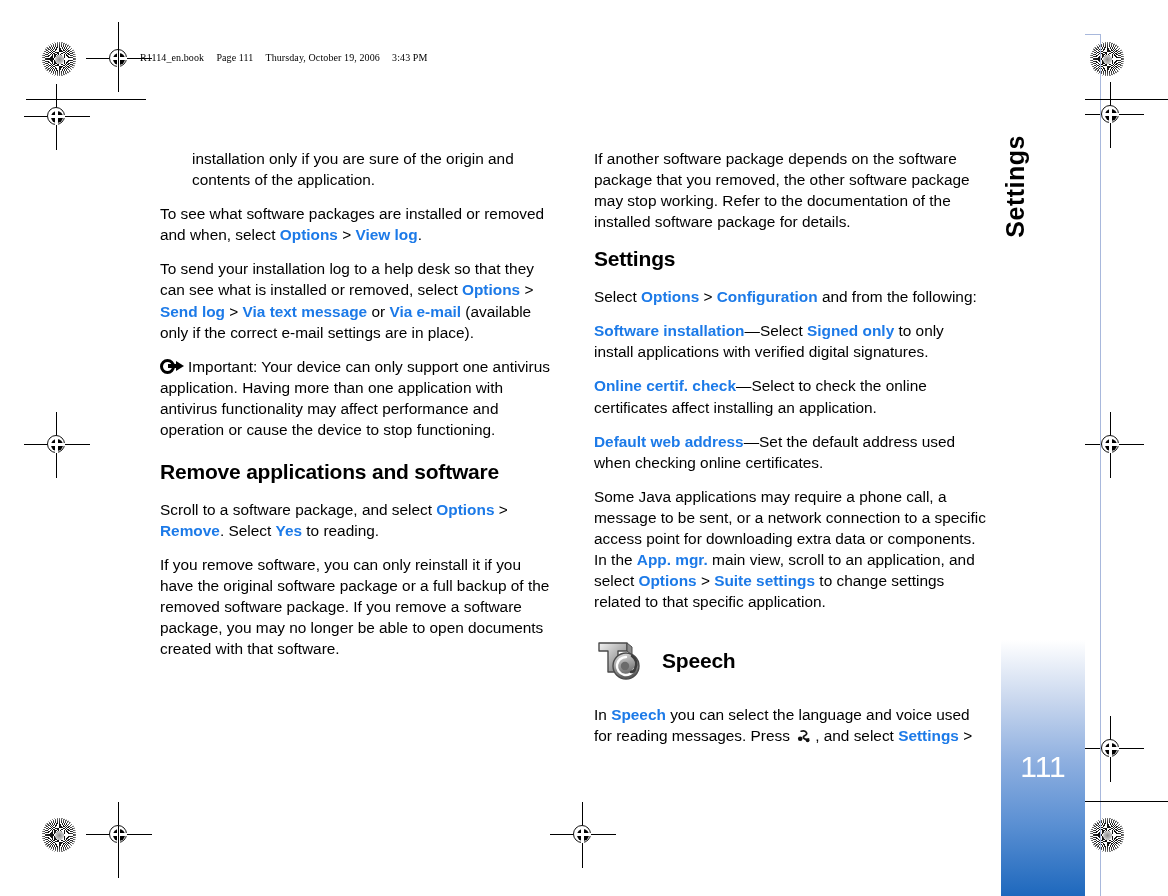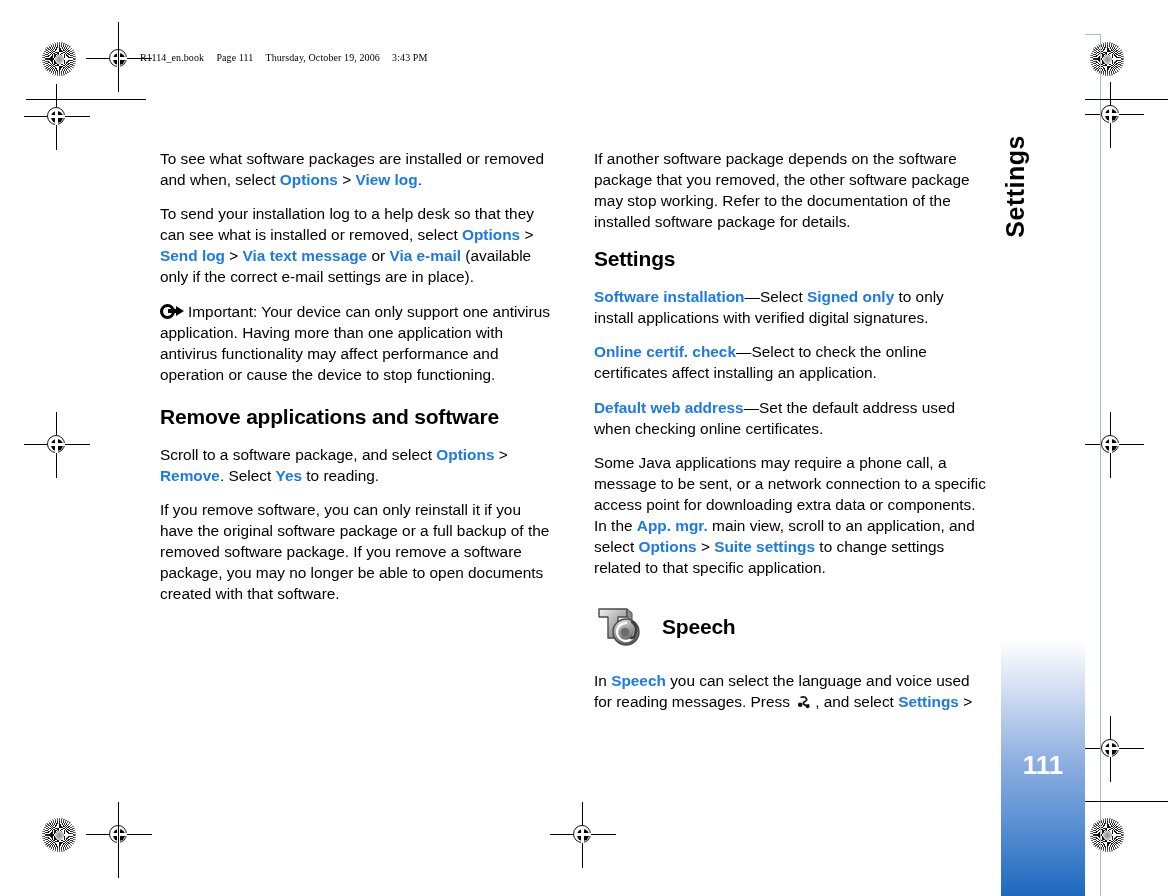--- a/index.html
+++ b/index.html
@@ -188,22 +188,22 @@
     writing-mode: vertical-rl;
     transform: rotate(180deg);
     letter-spacing: .5px;
     white-space: nowrap;
   }
   .page-number {
     position: absolute;
     left: 0; top: 750px;
     width: 84px;
     text-align: center;
-    font-size: 26px;
-    font-weight: bold;
+    font-size: 30px;
+    font-weight: normal;
     color: #ffffff;
   }
 </style>
 </head>
 <body>
 
 <div class="marks">
 
   <div class="star" style="left:42px;  top:42px;"></div>
   <div class="reg" style="left:102px; top:42px;">
@@ -315,20 +315,21 @@
   <span class="gap"></span>
   <span>Page 111</span>
   <span class="gap"></span>
   <span>Thursday, October 19, 2006</span>
   <span class="gap"></span>
   <span>3:43 PM</span>
 </div>
 
 <div class="col left">
 
+  <p class="indent">installation only if you are sure of the origin and contents of the application.</p>
 
 
 
   <p><span>To see what software packages are installed or removed and when, select </span><span class="ui">Options</span><span class="gt"> &gt; </span><span class="ui">View log</span><span>.</span></p>
 
   <p><span>To send your installation log to a help desk so that they can see what is installed or removed, select </span><span class="ui">Options</span><span class="gt"> &gt; </span><span class="ui">Send log</span><span class="gt"> &gt; </span><span class="ui">Via text message</span><span> or </span><span class="ui">Via e-mail</span><span> (available only if the correct e-mail settings are in place).</span></p>
 
   <p><span class="note-icon"><span class="circ"></span><span class="tail"></span><span class="head"></span></span><span>Important: Your device can only support one antivirus application. Having more than one application with antivirus functionality may affect performance and operation or cause the device to stop functioning.</span></p>
 
   <h2 class="section">Remove applications and software</h2>
@@ -337,20 +338,21 @@
 
   <p>If you remove software, you can only reinstall it if you have the original software package or a full backup of the removed software package. If you remove a software package, you may no longer be able to open documents created with that software.</p>
 </div>
 
 <div class="col right">
 
   <p>If another software package depends on the software package that you removed, the other software package may stop working. Refer to the documentation of the installed software package for details.</p>
 
   <h2 class="section tight">Settings</h2>
 
+  <p><span>Select </span><span class="ui">Options</span><span class="gt"> &gt; </span><span class="ui">Configuration</span><span> and from the following:</span></p>
 
   <p><span class="ui">Software installation</span><span>—Select </span><span class="ui">Signed only</span><span> to only install applications with verified digital signatures.</span></p>
 
   <p><span class="ui">Online certif. check</span><span>—Select to check the online certificates affect installing an application.</span></p>
 
   <p><span class="ui">Default web address</span><span>—Set the default address used when checking online certificates.</span></p>
 
   <p><span>Some Java applications may require a phone call, a message to be sent, or a network connection to a specific access point for downloading extra data or components. In the </span><span class="ui">App. mgr.</span><span> main view, scroll to an application, and select </span><span class="ui">Options</span><span class="gt"> &gt; </span><span class="ui">Suite settings</span><span> to change settings related to that specific application.</span></p>
 
   <div class="app-head">

